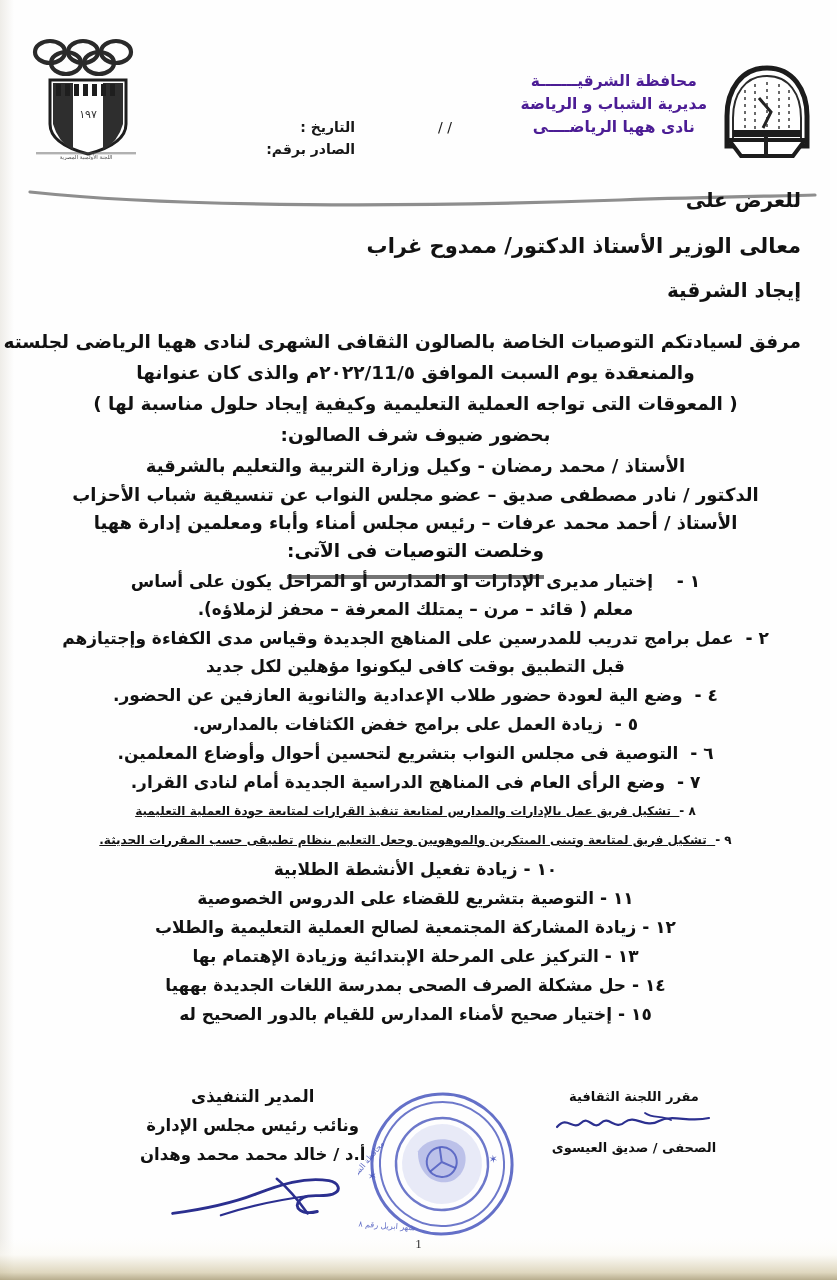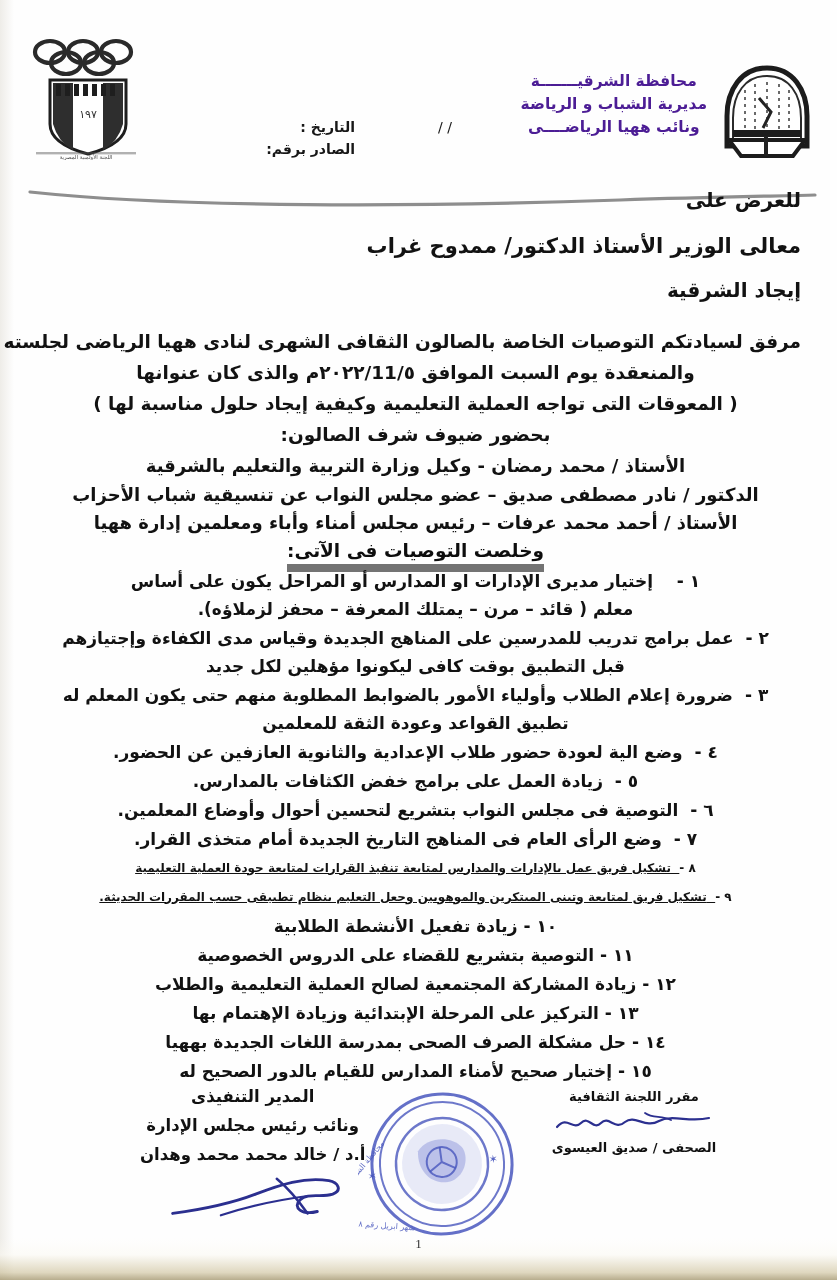--- a/index.html
+++ b/index.html
@@ -138,22 +138,22 @@
   .attendees .ln { display: block; white-space: nowrap; }
 
   .recs-heading {
     margin-top: 2px;
     font-size: 18.5px;
     font-weight: bold;
     color: #0d0d0d;
     text-align: center;
   }
   .recs-heading span {
-    border-bottom: 8px solid #737373;
-    padding-bottom: 3px;
+    border-bottom: 4px solid #737373;
+    padding-bottom: 14px;
   }
 
   .recs {
     margin-top: 6px;
     font-size: 17px;
     font-weight: bold;
     line-height: 28px;
     color: #121212;
   }
   .rec {
@@ -265,21 +265,21 @@
       </g>
       <path d="M44 38 L56 52 L48 68" fill="none" stroke="#222" stroke-width="3"></path>
       <rect x="18" y="70" width="68" height="7" fill="#1d1d1d"></rect>
       <path d="M14 80 L90 80 L78 96 L26 96 Z" fill="#ffffff" stroke="#1c1c1c" stroke-width="4"></path>
       <rect x="49" y="76" width="4" height="20" fill="#222"></rect>
     </svg>
 
     <div class="org-lines">
       <div>محافظة الشرقيـــــــة</div>
       <div>مديرية الشباب و الرياضة</div>
-      <div>ونائب ههيا الرياضــــى</div>
+      <div>نادى ههيا الرياضــــى</div>
     </div>
 
     <div class="meta-lines">
       <div>
         <span class="slashes">/        /</span>
         <span>التاريخ :</span>
       </div>
       <div>
         <span class="slashes"></span>
         <span>الصادر برقم:</span>
@@ -327,27 +327,20 @@
       </div>
 
       <div class="rec">
         <span class="rl">
           <span class="num">٢ -</span>
           &nbsp;<span>عمل برامج تدريب للمدرسين على المناهج الجديدة وقياس مدى الكفاءة وإجتيازهم</span>
         </span>
         <span class="rl">قبل التطبيق بوقت كافى ليكونوا مؤهلين لكل جديد</span>
       </div>
 
-      <div class="rec">
-        <span class="rl">
-          <span class="num">٣ -</span>
-          &nbsp;<span>ضرورة إعلام الطلاب وأولياء الأمور بالضوابط المطلوبة منهم حتى يكون المعلم له</span>
-        </span>
-        <span class="rl">تطبيق القواعد وعودة الثقة للمعلمين</span>
-      </div>
 
       <div class="rec">
         <span class="rl">
           <span class="num">٤ -</span>
           &nbsp;<span>وضع الية لعودة حضور طلاب الإعدادية والثانوية العازفين عن الحضور.</span>
         </span>
       </div>
 
       <div class="rec">
         <span class="rl">
@@ -359,21 +352,21 @@
       <div class="rec">
         <span class="rl">
           <span class="num">٦ -</span>
           &nbsp;<span>التوصية فى مجلس النواب بتشريع لتحسين أحوال وأوضاع المعلمين.</span>
         </span>
       </div>
 
       <div class="rec">
         <span class="rl">
           <span class="num">٧ -</span>
-          &nbsp;<span>وضع الرأى العام فى المناهج التاريخ الجديدة أمام متخذى القرار.</span>
+          &nbsp;<span>وضع الرأى العام فى المناهج الدراسية الجديدة أمام لنادى القرار.</span>
         </span>
       </div>
 
       <div class="rec wide">
         <span class="rl">
           <span class="num">٨ -</span>
           &nbsp;<span>تشكيل فريق عمل بالإدارات والمدارس لمتابعة تنفيذ القرارات لمتابعة جودة العملية التعليمية</span>
         </span>
       </div>
 

